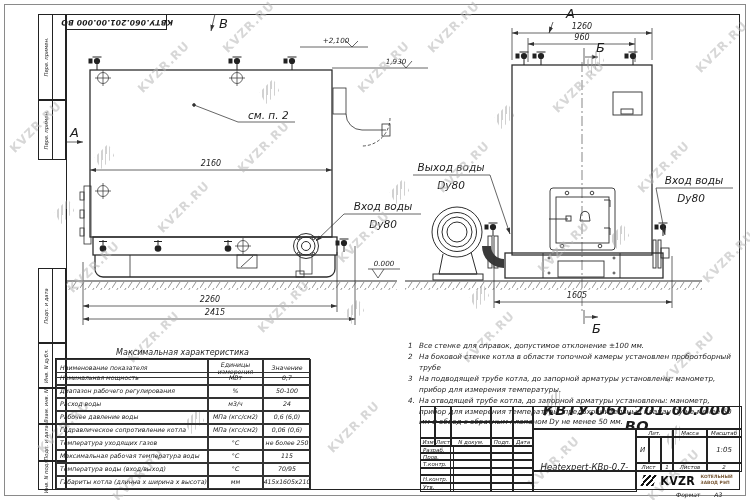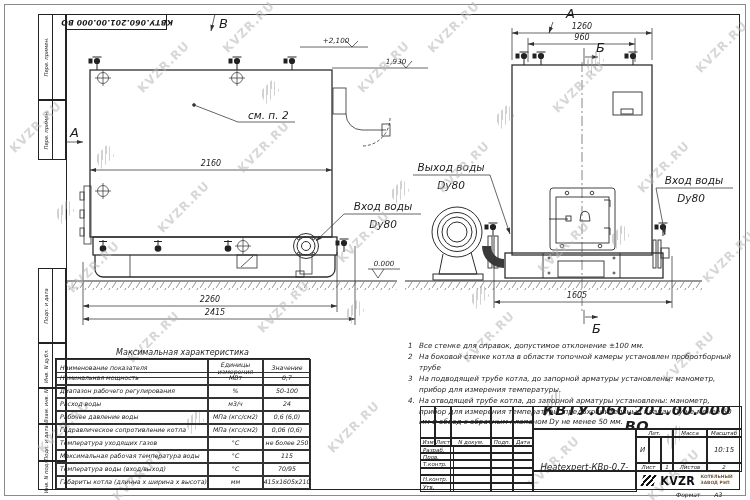--- a/index.html
+++ b/index.html
@@ -438,21 +438,21 @@
 </div>
 <div class="cell z50" style="left:532px;top:470px;width:103px;height:20px"></div>
 
 <div class="cell z50" style="left:635px;top:428px;width:37px;height:8px">Лит.</div>
 <div class="cell z50" style="left:672px;top:428px;width:34px;height:8px">Масса</div>
 <div class="cell z50" style="left:706px;top:428px;width:34px;height:8px">Масштаб</div>
 <div class="cell z50" style="left:635px;top:436px;width:13px;height:26px;font-size:7px">И</div>
 <div class="cell z50" style="left:648px;top:436px;width:12px;height:26px"></div>
 <div class="cell z50" style="left:660px;top:436px;width:12px;height:26px"></div>
 <div class="cell z50" style="left:672px;top:436px;width:34px;height:26px"></div>
-<div class="cell z50" style="left:706px;top:436px;width:34px;height:26px;font-size:7px">10:15</div>
+<div class="cell z50" style="left:706px;top:436px;width:34px;height:26px;font-size:7px">1:05</div>
 
 <div class="cell z50" style="left:635px;top:462px;width:25px;height:8px">Лист</div>
 <div class="cell z50" style="left:660px;top:462px;width:12px;height:8px">1</div>
 <div class="cell z50" style="left:672px;top:462px;width:34px;height:8px">Листов</div>
 <div class="cell z50" style="left:706px;top:462px;width:34px;height:8px">2</div>
 
 <div class="abs logo z50">
   <i class="bars"></i>
   <span class="kv">KVZR</span>
   <span class="sub">

